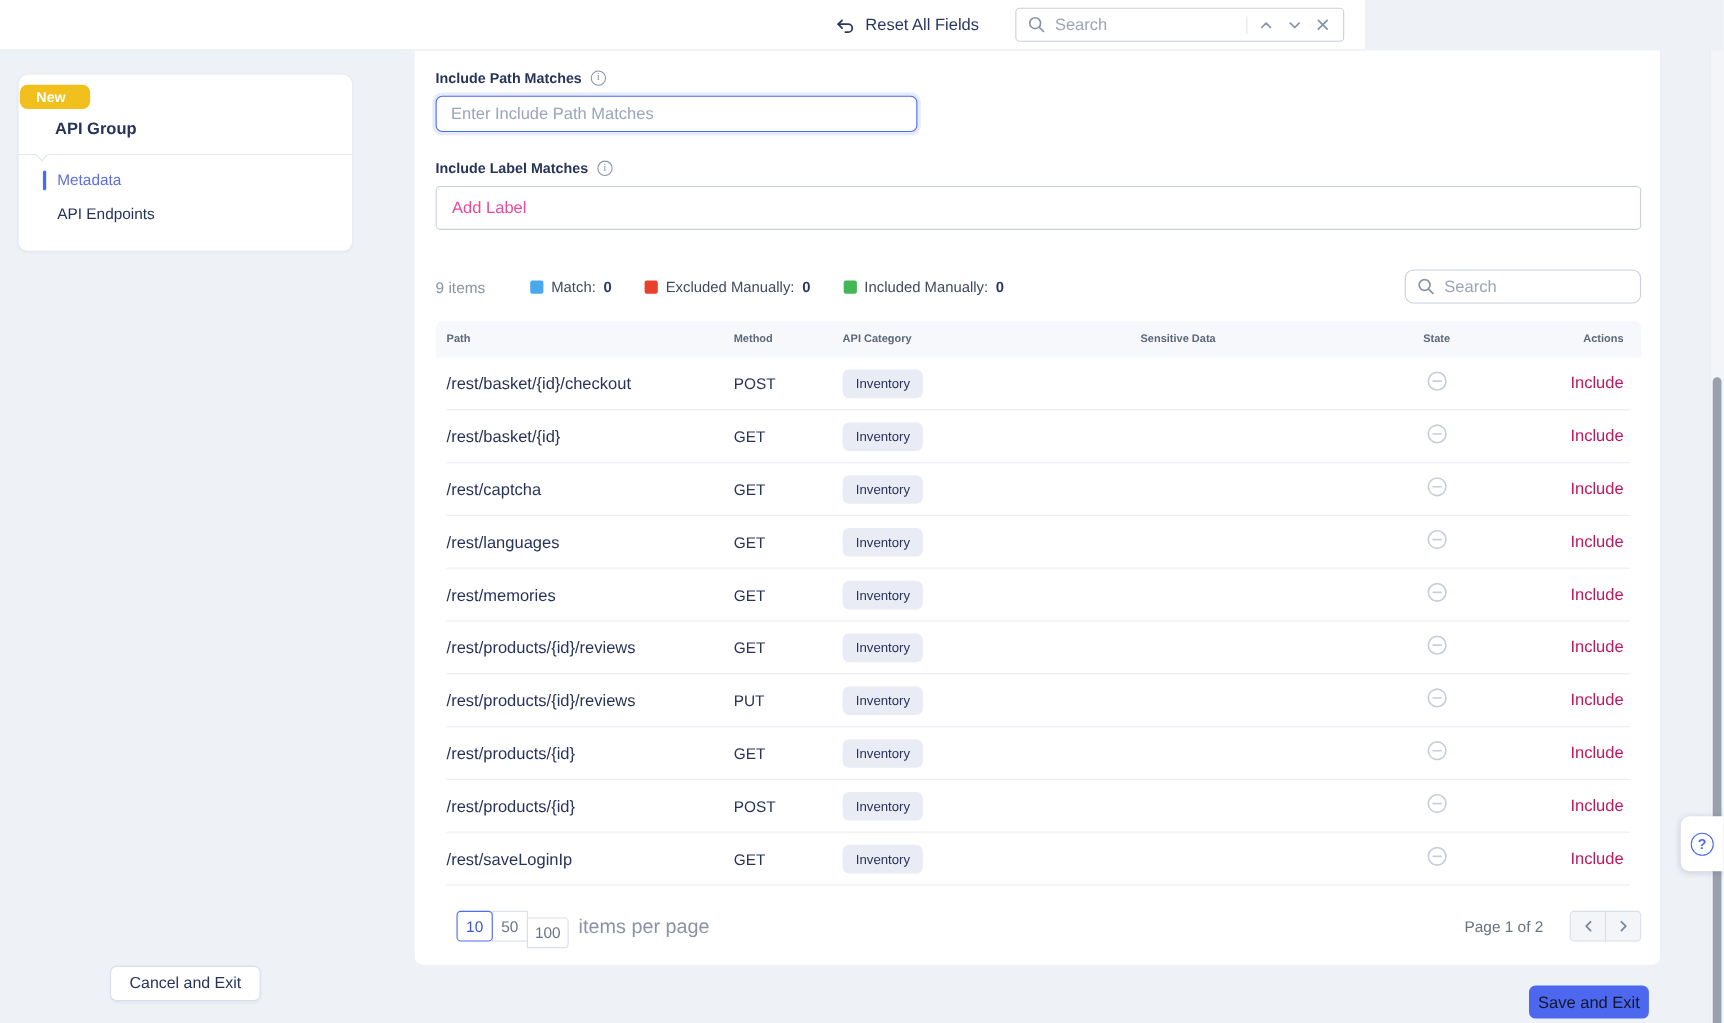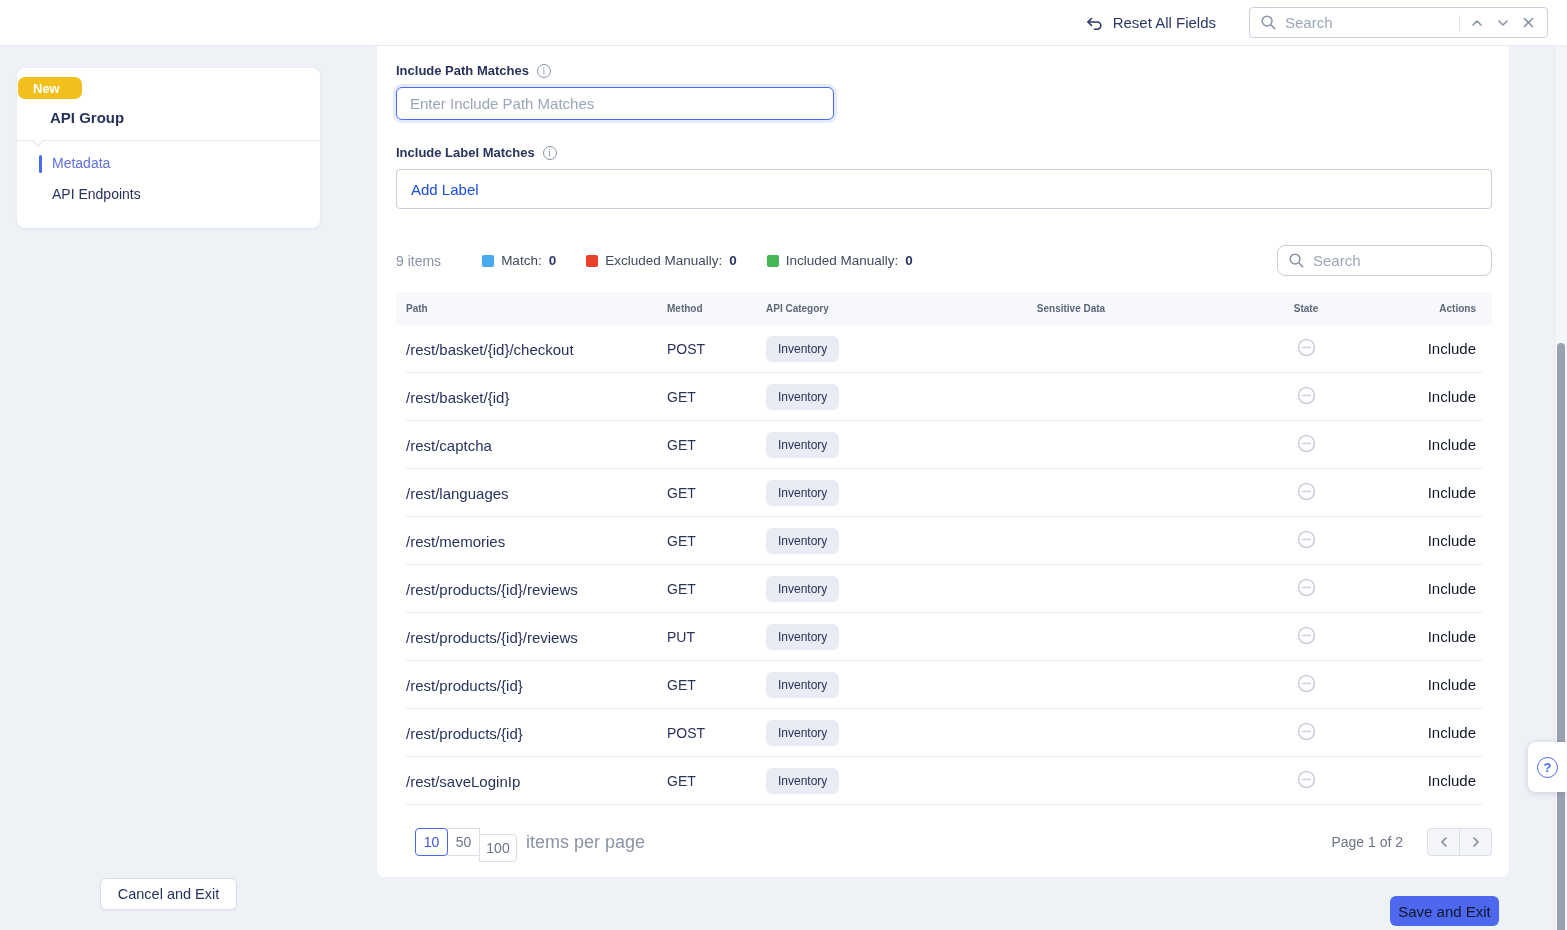--- a/index.html
+++ b/index.html
@@ -5,21 +5,21 @@
   * { margin:0; padding:0; box-sizing:border-box; }
   html,body { width:1567px; height:930px; overflow:hidden; }
   body {
     font-family:"Liberation Sans", sans-serif;
     background:#eef1f6;
     position:relative;
     color:#2b3666;
   }
   
   .topbar {
-    position:absolute; left:0; top:0; width:1567px; height:46px;
+    position:absolute; left:0; top:0; width:1241px; height:46px;
     background:#ffffff; border-bottom:1px solid #e7eaf1;
     display:flex; align-items:center; justify-content:flex-end;
     padding-right:19px; gap:33px; z-index:5;
   }
   .reset-group { display:flex; align-items:center; gap:9px; cursor:pointer; }
   .reset-group span { font-size:15px; color:#2b3666; }
   .top-search {
     width:299px; height:31px; border:1px solid #c9cfdc; border-radius:4px;
     display:flex; align-items:center; padding:0 10px; gap:8px; background:#fff;
   }
@@ -66,21 +66,21 @@
   .text-input {
     width:438px; height:33px; border:1.5px solid #4c6af0; border-radius:6px;
     box-shadow:0 0 0 3px rgba(76,106,240,.14); padding:0 13px; font-size:15px;
     outline:none; font-family:"Liberation Sans", sans-serif; color:#2b3666;
     display:block; margin-bottom:25px;
   }
   .add-label-box {
     width:1096px; height:40px; border:1px solid #c9cfdc; border-radius:4px;
     display:flex; align-items:center; padding:0 14px; margin-bottom:36px;
   }
-  .add-label-box span { color:#1d4ed8; font-size:15px; cursor:pointer; }
+  .add-label-box span { color:#ec4899; font-size:15px; cursor:pointer; }
   
   .items-row { width:1096px; display:flex; align-items:center; margin-bottom:16px; }
   .items-count { font-size:14px; color:#8a93a5; margin-right:41px; }
   .legend { display:flex; align-items:center; gap:30px; }
   .legend-item { display:flex; align-items:center; gap:7px; font-size:13.5px; color:#3f4a5f; }
   .legend-item .sw { width:12px; height:12px; border-radius:2px; }
   .legend-item b { color:#2b3666; }
   .tbl-search {
     margin-left:auto; width:215px; height:31px; border:1px solid #c9cfdc; border-radius:8px;
     display:flex; align-items:center; padding:0 10px; gap:8px;
@@ -98,21 +98,21 @@
   .tbl-row { height:48px; position:relative; }
   .tbl-row::after { content:""; position:absolute; left:10px; right:10px; bottom:0; border-bottom:1px solid #e9ecf2; }
   .cell-path { padding-left:10px; font-size:15px; color:#28335b; }
   .cell-method { font-size:14px; color:#28335b; }
   .chip {
     display:inline-block; background:#e9ecf4; color:#28335b; font-size:12px;
     border-radius:6px; padding:6px 12px;
   }
   .cell-state { text-align:center; }
   .cell-action { text-align:right; padding-right:16px; }
-  .cell-action a { color:#0f172a; font-size:15px; text-decoration:none; cursor:pointer; }
+  .cell-action a { color:#be185d; font-size:15px; text-decoration:none; cursor:pointer; }
   
   .pag-row { width:1096px; display:flex; align-items:center; margin-top:17px; padding-left:19px; }
   .size-group { display:flex; align-items:center; }
   .size-btn {
     width:33px; height:28px; background:#fff; border:1px solid #d9dee8;
     font-size:14px; color:#6b7585; display:flex; align-items:center; justify-content:center;
     cursor:pointer; margin-left:-1px;
   }
   .size-btn:first-child { margin-left:0; }
   .size-btn.wide { width:38px; }

